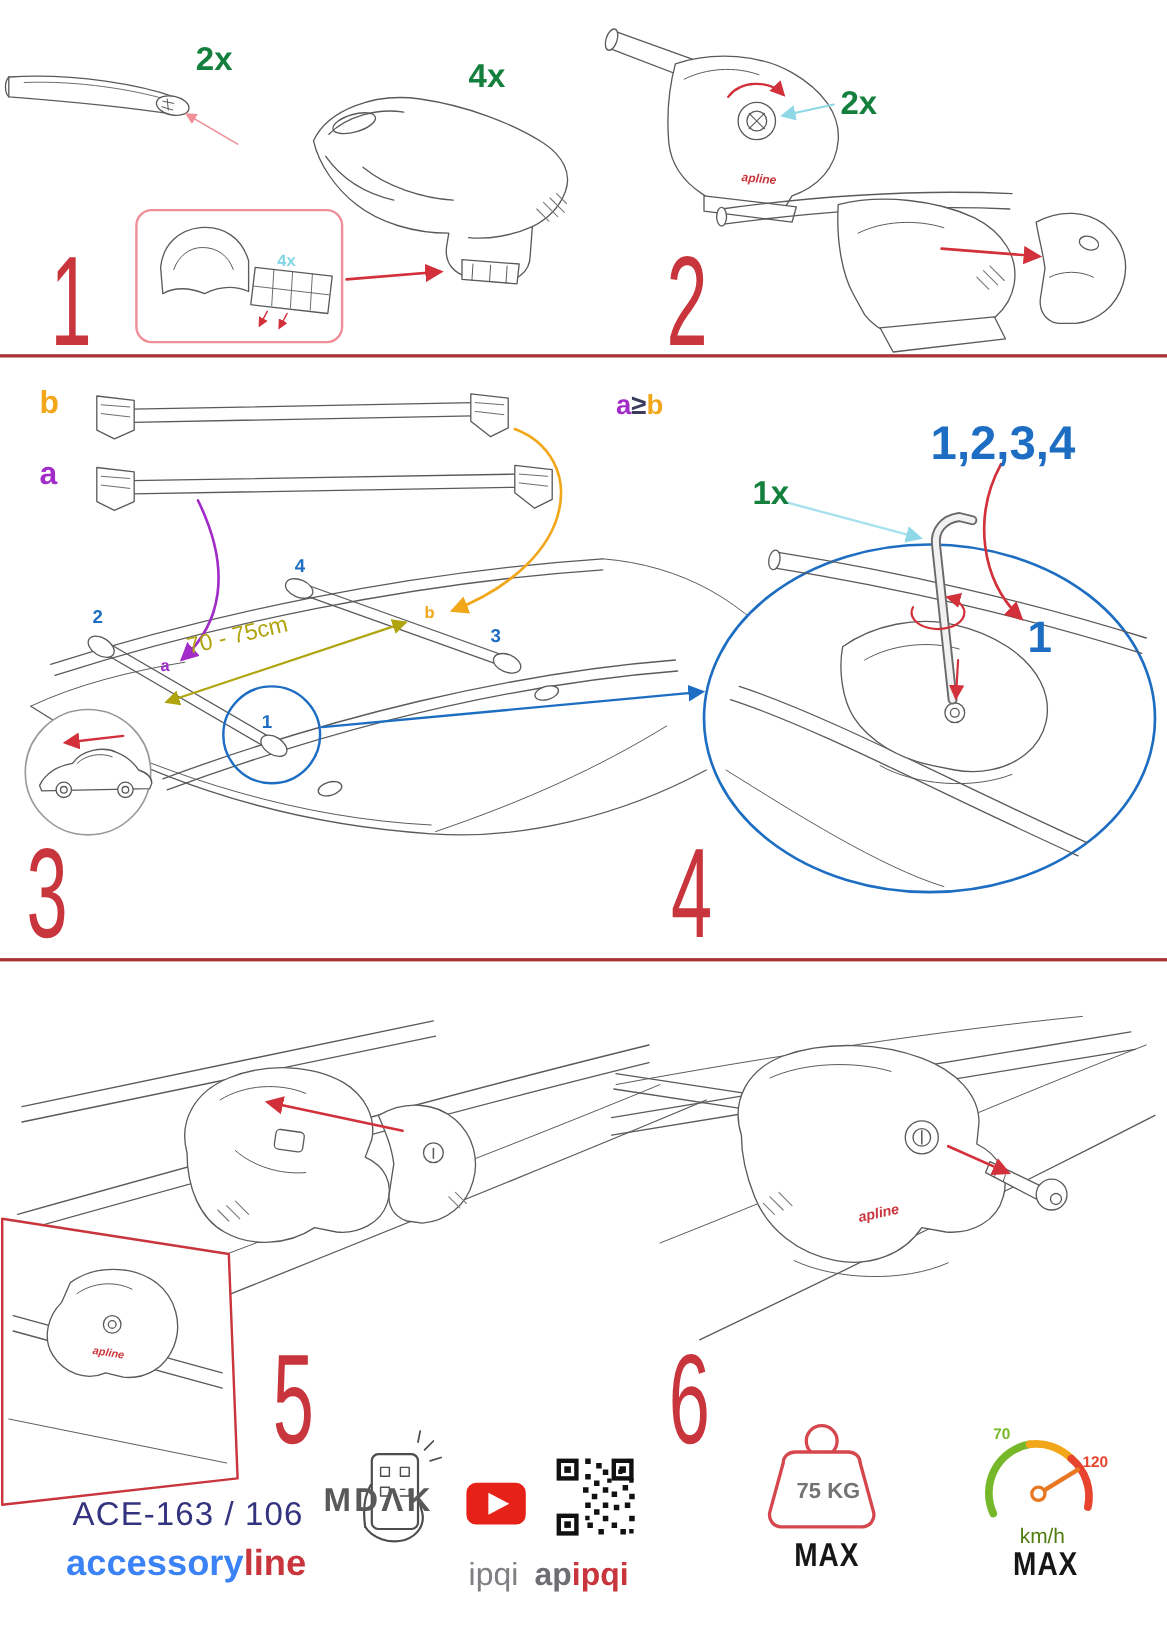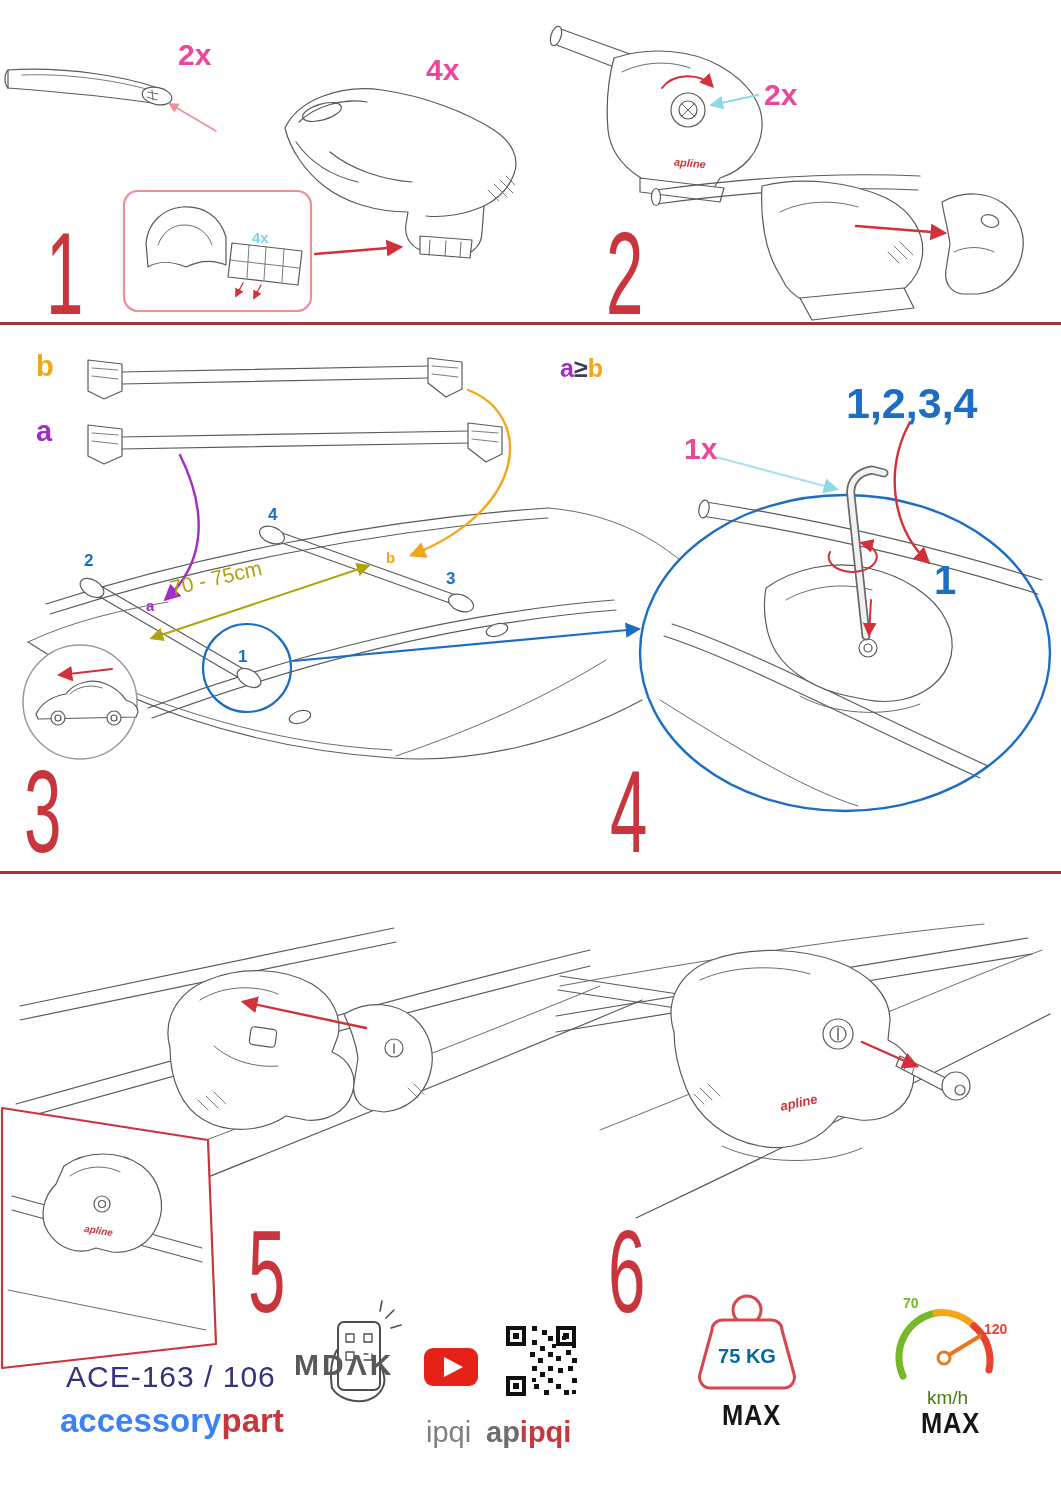--- a/index.html
+++ b/index.html
@@ -4,21 +4,21 @@
 <style>
   * { margin:0; padding:0; box-sizing:border-box; }
   html,body { background:#ffffff; }
   #page {
     position:relative; width:1061px; height:1500px; background:#fff;
     overflow:hidden; font-family:"Liberation Sans", sans-serif;
   }
   svg.art { position:absolute; left:0; top:0; }
   .t { position:absolute; line-height:1; white-space:nowrap; font-family:"Liberation Sans", sans-serif; }
   .stepnum { font-size:116px; color:#c9353c; transform:scaleX(.58); transform-origin:0 0; font-weight:400; }
-  .qty { font-size:30px; font-weight:700; color:#ec4899; }
+  .qty { font-size:30px; font-weight:700; color:#15803d; }
   .qty-sm { font-size:15px; font-weight:700; color:#7fd4e6; }
   .posnum { font-size:17px; font-weight:700; color:#1d6ec2; }
   .letter-a { font-size:29px; font-weight:700; color:#a22cc8; }
   .letter-b { font-size:29px; font-weight:700; color:#f2a71b; }
   .letter-sm-a { font-size:15px; font-weight:700; color:#a22cc8; }
   .letter-sm-b { font-size:15px; font-weight:700; color:#f2a71b; }
   .divider { position:absolute; left:0; width:1061px; height:3px; background:#a93438; }
   .sticker { font-size:11px; font-weight:700; font-style:italic; color:#c9353c; }
   .max { font-size:30px; font-weight:700; color:#161616; transform:scaleX(.85); transform-origin:0 0; letter-spacing:1px; }
 </style>
@@ -308,26 +308,26 @@
 
   <div class="t" style="left:560px;top:356px;font-size:25px;font-weight:700"><span style="color:#a22cc8">a</span><span style="color:#3b3b5e">≥</span><span style="color:#f2a71b">b</span></div>
   <div class="t" style="left:846px;top:382px;font-size:43px;font-weight:700;color:#1d6ec2">1,2,3,4</div>
   <div class="t" style="left:934px;top:560px;font-size:40px;font-weight:700;color:#1d6ec2">1</div>
 
   <div class="t sticker" style="left:674px;top:158px;transform:rotate(5deg)">apline</div>
   <div class="t sticker" style="left:84px;top:1226px;transform:rotate(9deg);font-size:10px">apline</div>
   <div class="t sticker" style="left:780px;top:1096px;transform:rotate(-12deg);font-size:13px">apline</div>
 
   <div class="t" style="left:66px;top:1362px;font-size:30px;color:#33337f;letter-spacing:1px">ACE-163 / 106</div>
-  <div class="t" style="left:60px;top:1404px;font-size:33px;font-weight:700"><span style="color:#3b82f6">accessory</span><span style="color:#c9353c">part</span></div>
+  <div class="t" style="left:60px;top:1404px;font-size:33px;font-weight:700"><span style="color:#3b82f6">accessory</span><span style="color:#c9353c">line</span></div>
   <div class="t" style="left:294px;top:1350px;font-size:30px;font-weight:700;color:#58595b;letter-spacing:3px">MDΛK</div>
   <div class="t" style="left:426px;top:1418px;font-size:29px;color:#7d7f82">ipqi</div>
   <div class="t" style="left:486px;top:1418px;font-size:29px;font-weight:700"><span style="color:#6d6e71">ap</span><span style="color:#c9353c">ipqi</span></div>
 
-  <div class="t" style="left:712px;top:1346px;width:70px;text-align:center;font-size:20px;font-weight:700;color:#0369a1">75 KG</div>
+  <div class="t" style="left:712px;top:1346px;width:70px;text-align:right;font-size:20px;font-weight:700;color:#737373">75 KG</div>
   <div class="t max" style="left:722px;top:1400px">MAX</div>
 
   <div class="t" style="left:903px;top:1296px;font-size:14px;font-weight:700;color:#76b82a">70</div>
   <div class="t" style="left:984px;top:1322px;font-size:14px;font-weight:700;color:#e8432e">120</div>
   <div class="t" style="left:927px;top:1388px;font-size:19px;color:#4d7c0f">km/h</div>
   <div class="t max" style="left:921px;top:1408px">MAX</div>
 
 </div>
 
 </body></html>

